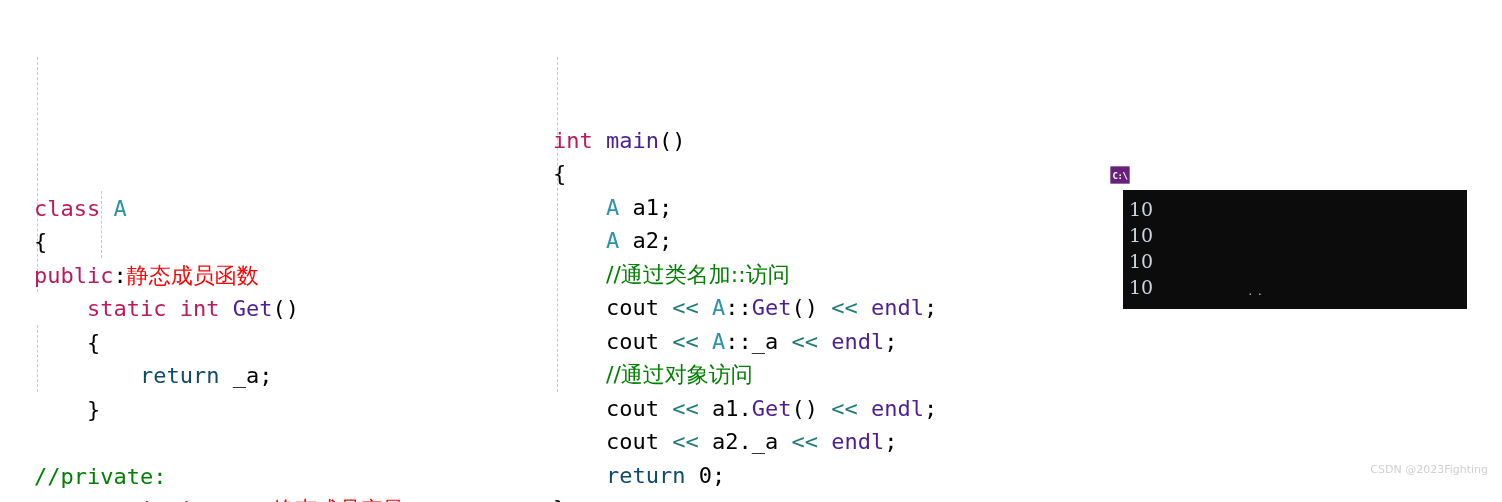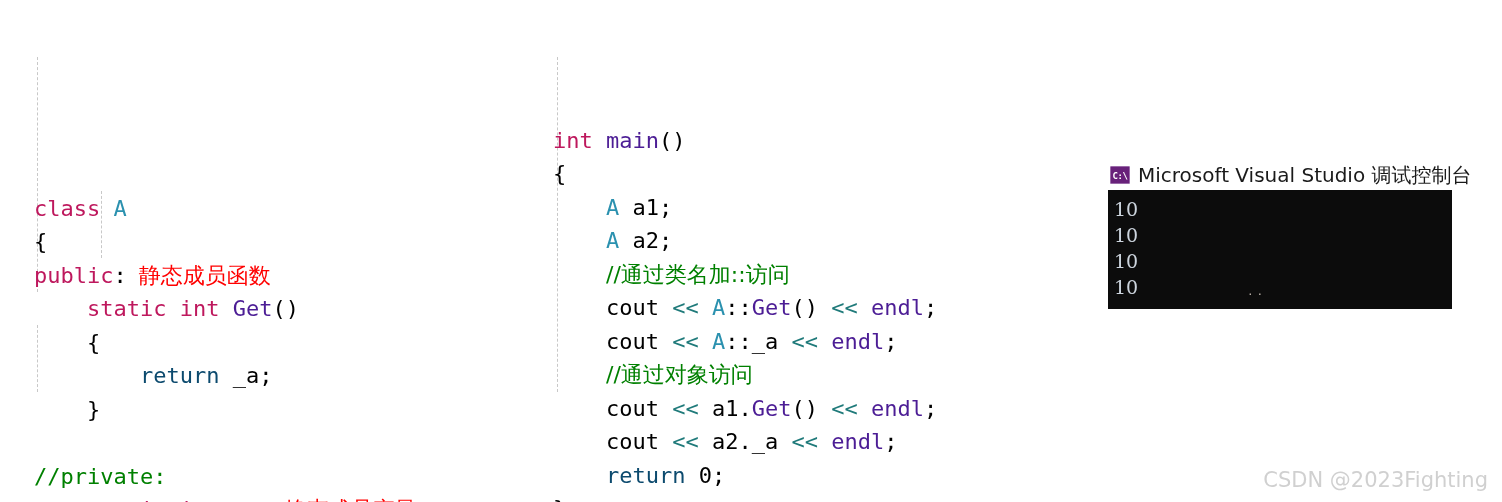--- a/index.html
+++ b/index.html
@@ -30,21 +30,21 @@
   .line { position: relative; height: 33.5px; }
 
   
   .kw    { color: #be185d; }            
   .type  { color: #2b91af; }            
   .fn    { color: #4c1d95; }            
   .ctrl  { color: #0c4a6e; }            
   .op    { color: #1f7a7a; }            
   .pun   { color: #000000; }
   .cmt   { color: #008000; text-align: center; }            
-  .note  { color: #ff0000; margin-left: 12px; }            
+  .note  { color: #ff0000; }            
   .cjk   { font-family: "DejaVu Sans", "Liberation Sans", sans-serif; }
 
   
   .guide {
     position: absolute;
     border-left: 1px dashed #c8c8c8;
     width: 0;
   }
 
   
@@ -80,20 +80,21 @@
     font-size: 20px;
     color: #1a1a1a;
     white-space: nowrap;
   }
   #console-body {
     width: 344px;
     height: 119px;
     background: #0c0c0c;
     padding: 6px 0 0 6px;
     box-sizing: border-box;
+    margin-left: 15px;
   }
   .console-line {
     font-family: "DejaVu Serif", "Liberation Serif", serif;
     font-size: 19px;
     line-height: 26px;
     color: #cdd5de;
     white-space: pre;
   }
   #console-artifact {
     position: absolute;
@@ -101,23 +102,23 @@
     top: 128px;
     font-size: 11px;
     color: #b9b0a8;
     letter-spacing: 3px;
   }
 
   
   #watermark {
     position: absolute;
     right: 14px;
-    bottom: 10px;
+    bottom: 26px;
     font-family: "DejaVu Sans", "Liberation Sans", sans-serif;
-    font-size: 21px;
+    font-size: 11px;
     color: #d0d0d0;
     white-space: nowrap;
   }
 </style>
 </head>
 <body>
 
 <div id="left-pane" class="code-pane">
   <div class="guide" style="left:3px;  top:33px;  height:235px;"></div>
   <div class="guide" style="left:3px;  top:301px; height:67px;"></div>
@@ -126,21 +127,20 @@
 </div>
 
 <div id="right-pane" class="code-pane">
   <div class="guide" style="left:4px; top:34px; height:335px;"></div>
   <div id="right-lines"><div class="line"><span class="kw">int </span><span class="fn">main</span><span class="pun">()</span></div><div class="line"><span class="pun">{</span></div><div class="line"><span class="pun">    </span><span class="type">A</span><span class="pun"> a1;</span></div><div class="line"><span class="pun">    </span><span class="type">A</span><span class="pun"> a2;</span></div><div class="line"><span class="pun">    </span><span class="cmt cjk">//通过类名加::访问</span></div><div class="line"><span class="pun">    cout </span><span class="op">&lt;&lt;</span><span class="pun"> </span><span class="type">A</span><span class="pun">::</span><span class="fn">Get</span><span class="pun">() </span><span class="op">&lt;&lt;</span><span class="pun"> </span><span class="fn">endl</span><span class="pun">;</span></div><div class="line"><span class="pun">    cout </span><span class="op">&lt;&lt;</span><span class="pun"> </span><span class="type">A</span><span class="pun">::_a </span><span class="op">&lt;&lt;</span><span class="pun"> </span><span class="fn">endl</span><span class="pun">;</span></div><div class="line"><span class="pun">    </span><span class="cmt cjk">//通过对象访问</span></div><div class="line"><span class="pun">    cout </span><span class="op">&lt;&lt;</span><span class="pun"> a1.</span><span class="fn">Get</span><span class="pun">() </span><span class="op">&lt;&lt;</span><span class="pun"> </span><span class="fn">endl</span><span class="pun">;</span></div><div class="line"><span class="pun">    cout </span><span class="op">&lt;&lt;</span><span class="pun"> a2._a </span><span class="op">&lt;&lt;</span><span class="pun"> </span><span class="fn">endl</span><span class="pun">;</span></div><div class="line"><span class="pun">    </span><span class="ctrl">return</span><span class="pun"> 0;</span></div><div class="line"><span class="pun">}</span></div></div>
 </div>
 
 <div id="console-window">
   <div id="console-titlebar">
     <div id="console-app-icon">C:\</div>
-    <div id="console-title-text">Microsoft Visual Studio 调试控制台</div>
   </div>
   <div id="console-body">
     <div id="console-output">
         <div class="console-line">10</div>
         <div class="console-line">10</div>
         <div class="console-line">10</div>
         <div class="console-line">10</div>
       </div>
   </div>
   <div id="console-artifact">··</div>

